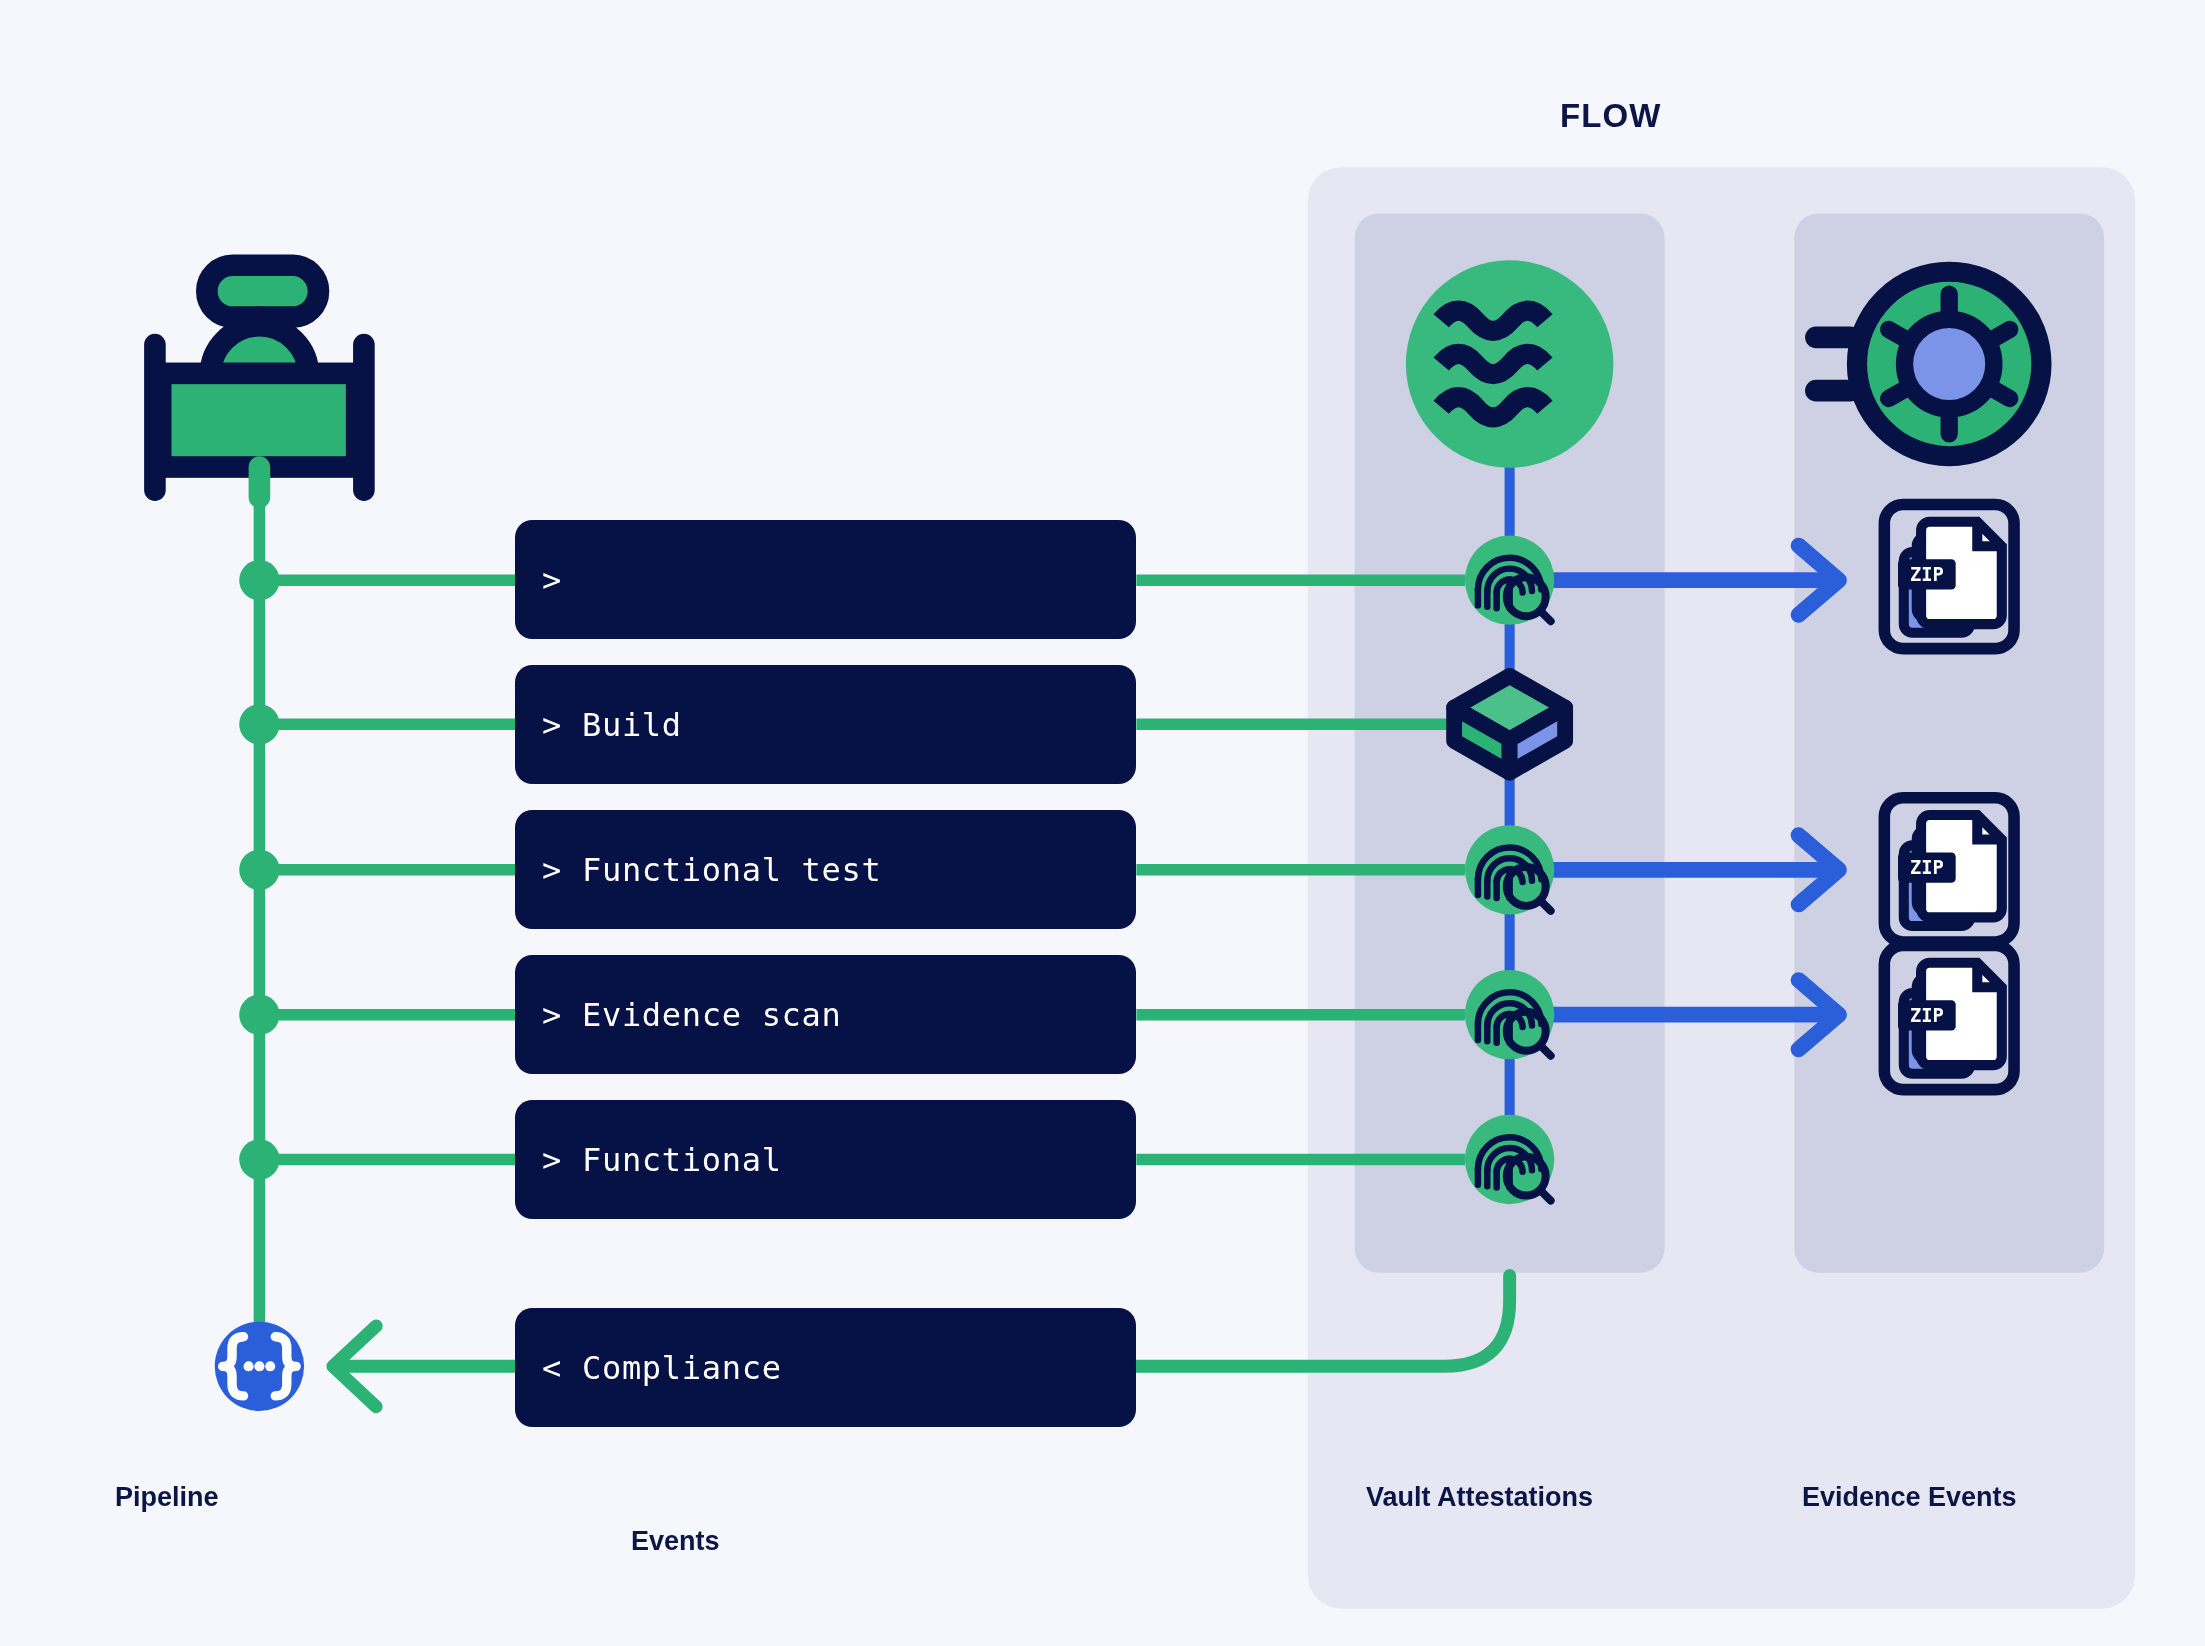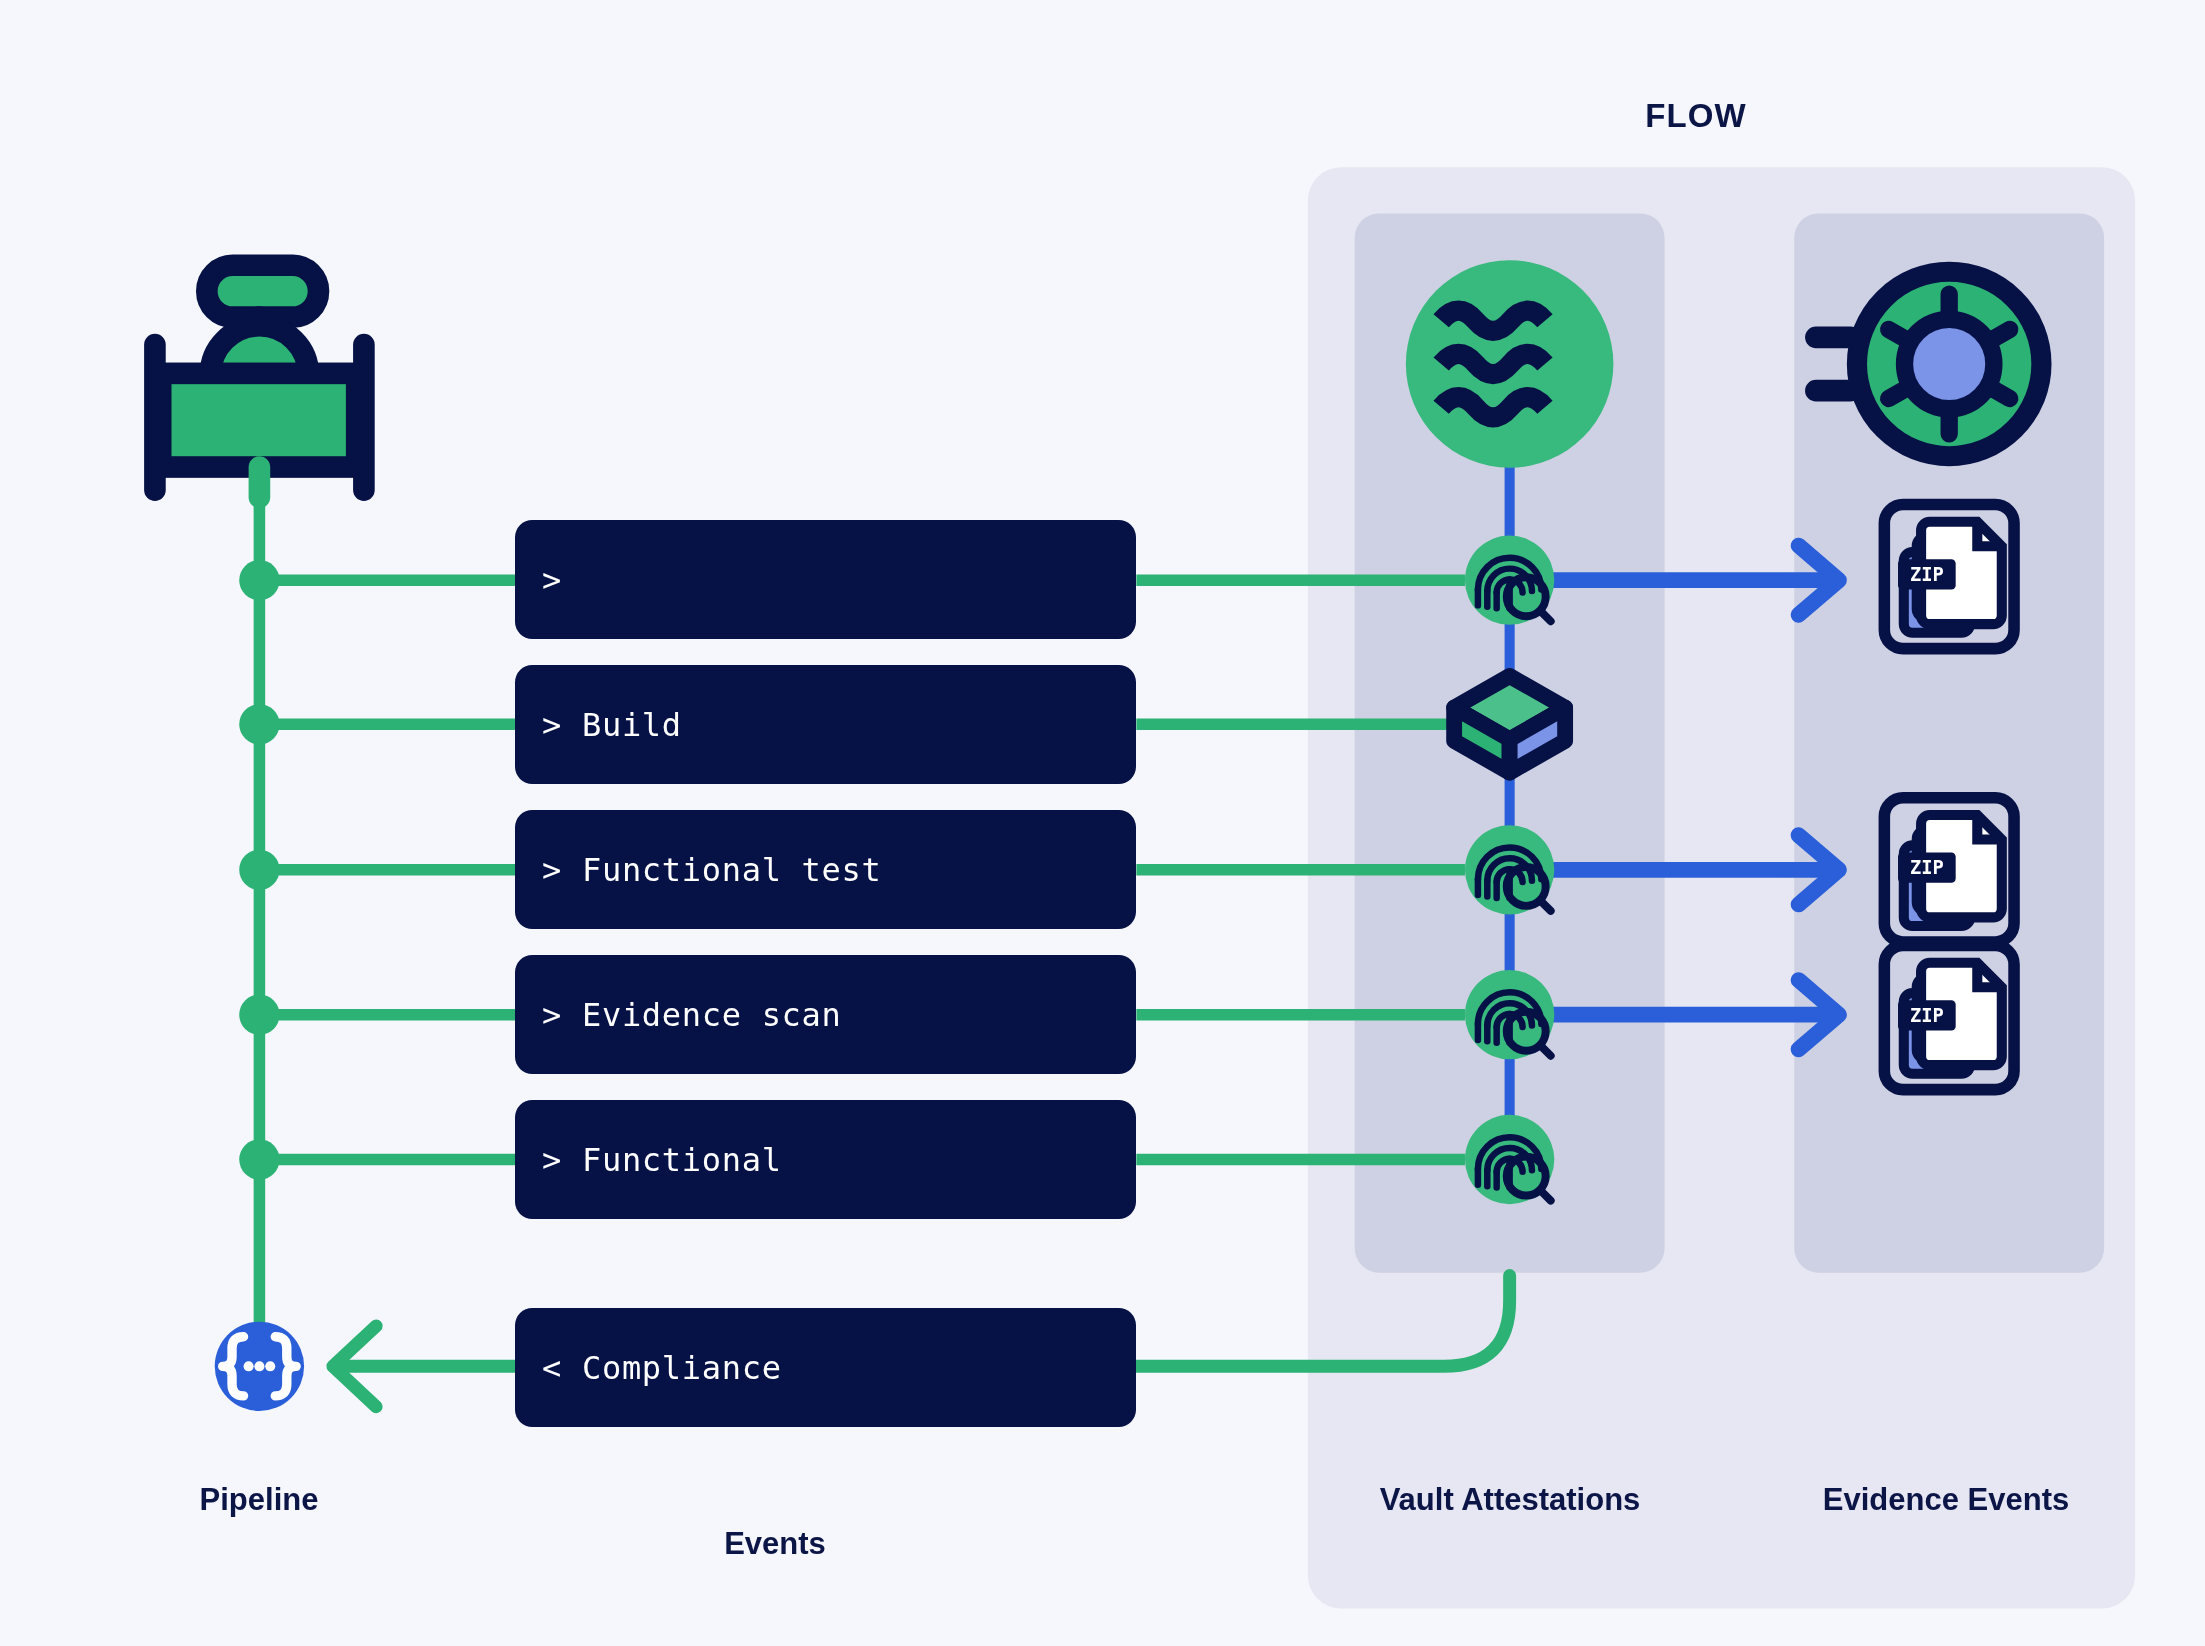--- a/index.html
+++ b/index.html
@@ -8,30 +8,29 @@
     background:#f5f7fc;
     font-family:"Liberation Sans", sans-serif;
     position:relative;
     overflow:hidden;
   }
   #stage { position:absolute; inset:0; width:2205px; height:1646px; }
   .svg-layer { position:absolute; left:0; top:0; width:2205px; height:1646px; }
 
   
   .flow-title{
-    position:absolute; left:1480px; top:97px; width:432px;
-    text-align:center;
+    position:absolute; left:1560px; top:97px; width:432px;
     font-size:33px; font-weight:700; letter-spacing:1.1px;
     color:#0b1546;
   }
 
   
   .caption{
-    position:absolute; text-align:center;
-    font-size:31px; font-weight:700; color:#0b1546;
+    position:absolute; text-align:left;
+    font-size:27px; font-weight:700; color:#0b1546;
     white-space:nowrap;
   }
   #cap-pipeline { left:115px;  top:1482px; width:288px; }
   #cap-events   { left:631px;  top:1482px; width:288px;margin-top:44px; }
   #cap-flowatt  { left:1366px; top:1482px; width:288px; }
   #cap-vault    { left:1802px; top:1482px; width:288px; }
 
   
   .event-box{
     position:absolute;

